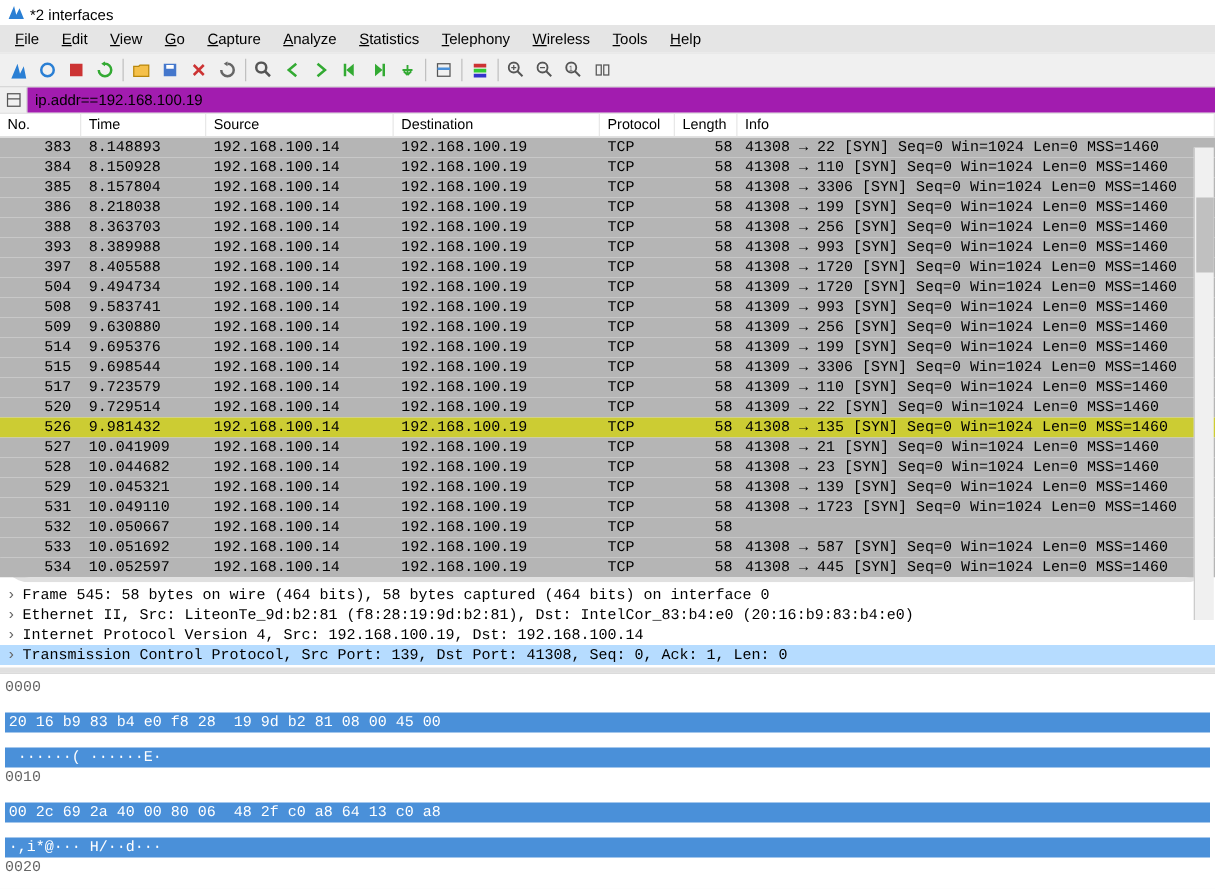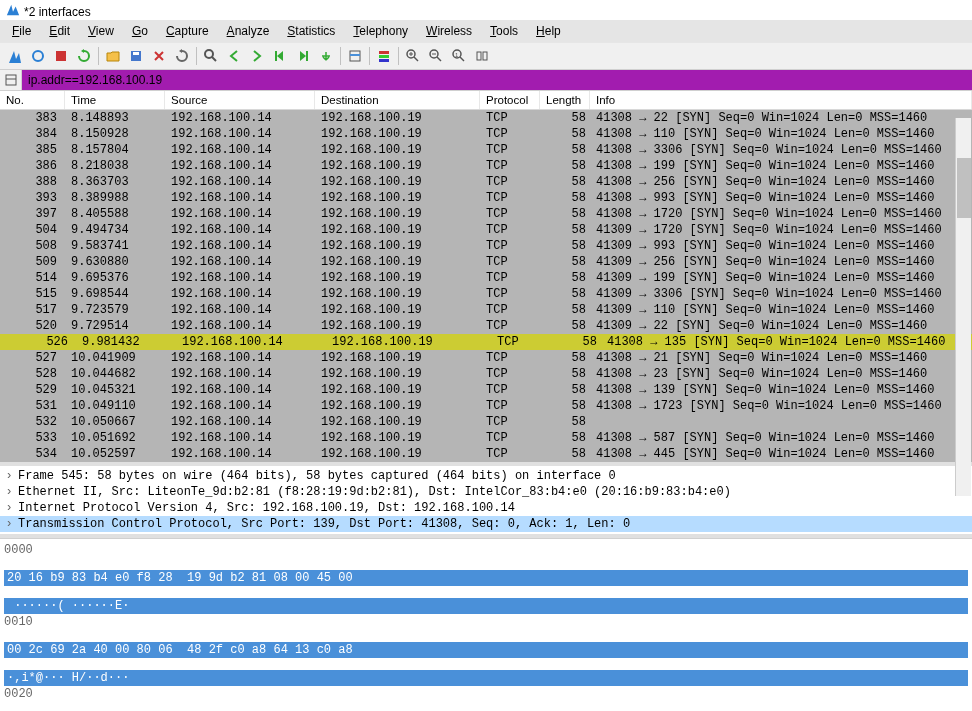--- a/index.html
+++ b/index.html
@@ -8,30 +8,30 @@
   .titlebar svg { width: 14px; height: 14px; }
   .menubar { background: #e5e5e5; padding: 2px 4px; display: flex; gap: 2px; }
   .menubar span { padding: 2px 8px; cursor: default; }
   .menubar span::first-letter { text-decoration: underline; }
   .toolbar { background: #f0f0f0; border-top: 1px solid #e6e6e6; border-bottom: 1px solid #d0d0d0; padding: 2px 4px; display: flex; align-items: center; gap: 1px; }
   .toolbar .btn { width: 22px; height: 22px; display: inline-flex; align-items: center; justify-content: center; border: 1px solid transparent; }
   .toolbar .sep { width: 1px; height: 18px; background: #c0c0c0; margin: 0 2px; }
   .filterbar { display:flex; align-items:stretch; border-bottom:1px solid #d0d0d0; }
   .filterbar .bm { width:22px; display:flex; align-items:center; justify-content:center; background:#f0f0f0; border-right:1px solid #d0d0d0;}
   .filterbar input { flex:1; border:none; outline:none; background:#a21caf; padding:3px 6px; font-family: "Segoe UI", Tahoma, sans-serif; font-size:12px; }
-  .packets { flex: 0 0 auto; border-bottom: 4px solid #e0e0e0; }
+  .packets { flex: 0 0 auto; border-bottom: 4px solid #e0e0e0; border-radius: 24px; }
   .pkthdr { display: grid; grid-template-columns: 65px 100px 150px 165px 60px 50px 1fr; background:#fff; border-bottom:1px solid #d8d8d8; font-size:11.5px; }
   .pkthdr div { padding:3px 6px; border-right:1px solid #e8e8e8; white-space:nowrap; }
   .pktbody { max-height: 380px; overflow-y: hidden; }
   .row { display:grid; grid-template-columns: 65px 100px 150px 165px 60px 50px 1fr; font-family: Consolas, "Courier New", monospace; font-size:12px; }
   .row div { padding:1px 6px; white-space:nowrap; overflow:hidden; }
   .row .num { text-align:right; padding-right:8px; }
   .row .len { text-align:right; padding-right:4px; }
   .row.gray { background:#b5b5b5; color:#000000; }
-  .row.yellow { background:#cccc33; color:#000;padding-left:11px; }
+  .row.yellow { background:#cccc33; color:#000; }
   .details { border-bottom:4px solid #e0e0e0; background:#fff; font-family: Consolas, "Courier New", monospace; font-size:12px; padding:2px 0; }
   .details .ln { padding:1px 4px; display:flex; align-items:center; gap:4px; }
   .details .ln.sel { background:#b6dcff; }
   .details .exp { width:10px; display:inline-block; text-align:center; color:#666; }
   .hexpane { background:#fff; font-family: Consolas, "Courier New", monospace; font-size:12px; padding:3px 4px; border-top:1px solid #d0d0d0;}
   .hexrow { display:flex; gap:12px; line-height:16px;flex-direction:column;}
   .hexrow .off { width:36px; color:#666; }
   .hexrow .bytes { background:#4a90d9; color:#fff; padding:0 3px; white-space:pre; }
   .hexrow .ascii { background:#4a90d9; color:#fff; padding:0 3px; white-space:pre; }
   .scrollhint-v { position:absolute; right:1px; top:118px; width:16px; height:378px; background:#f0f0f0; border-left:1px solid #ccc;}

